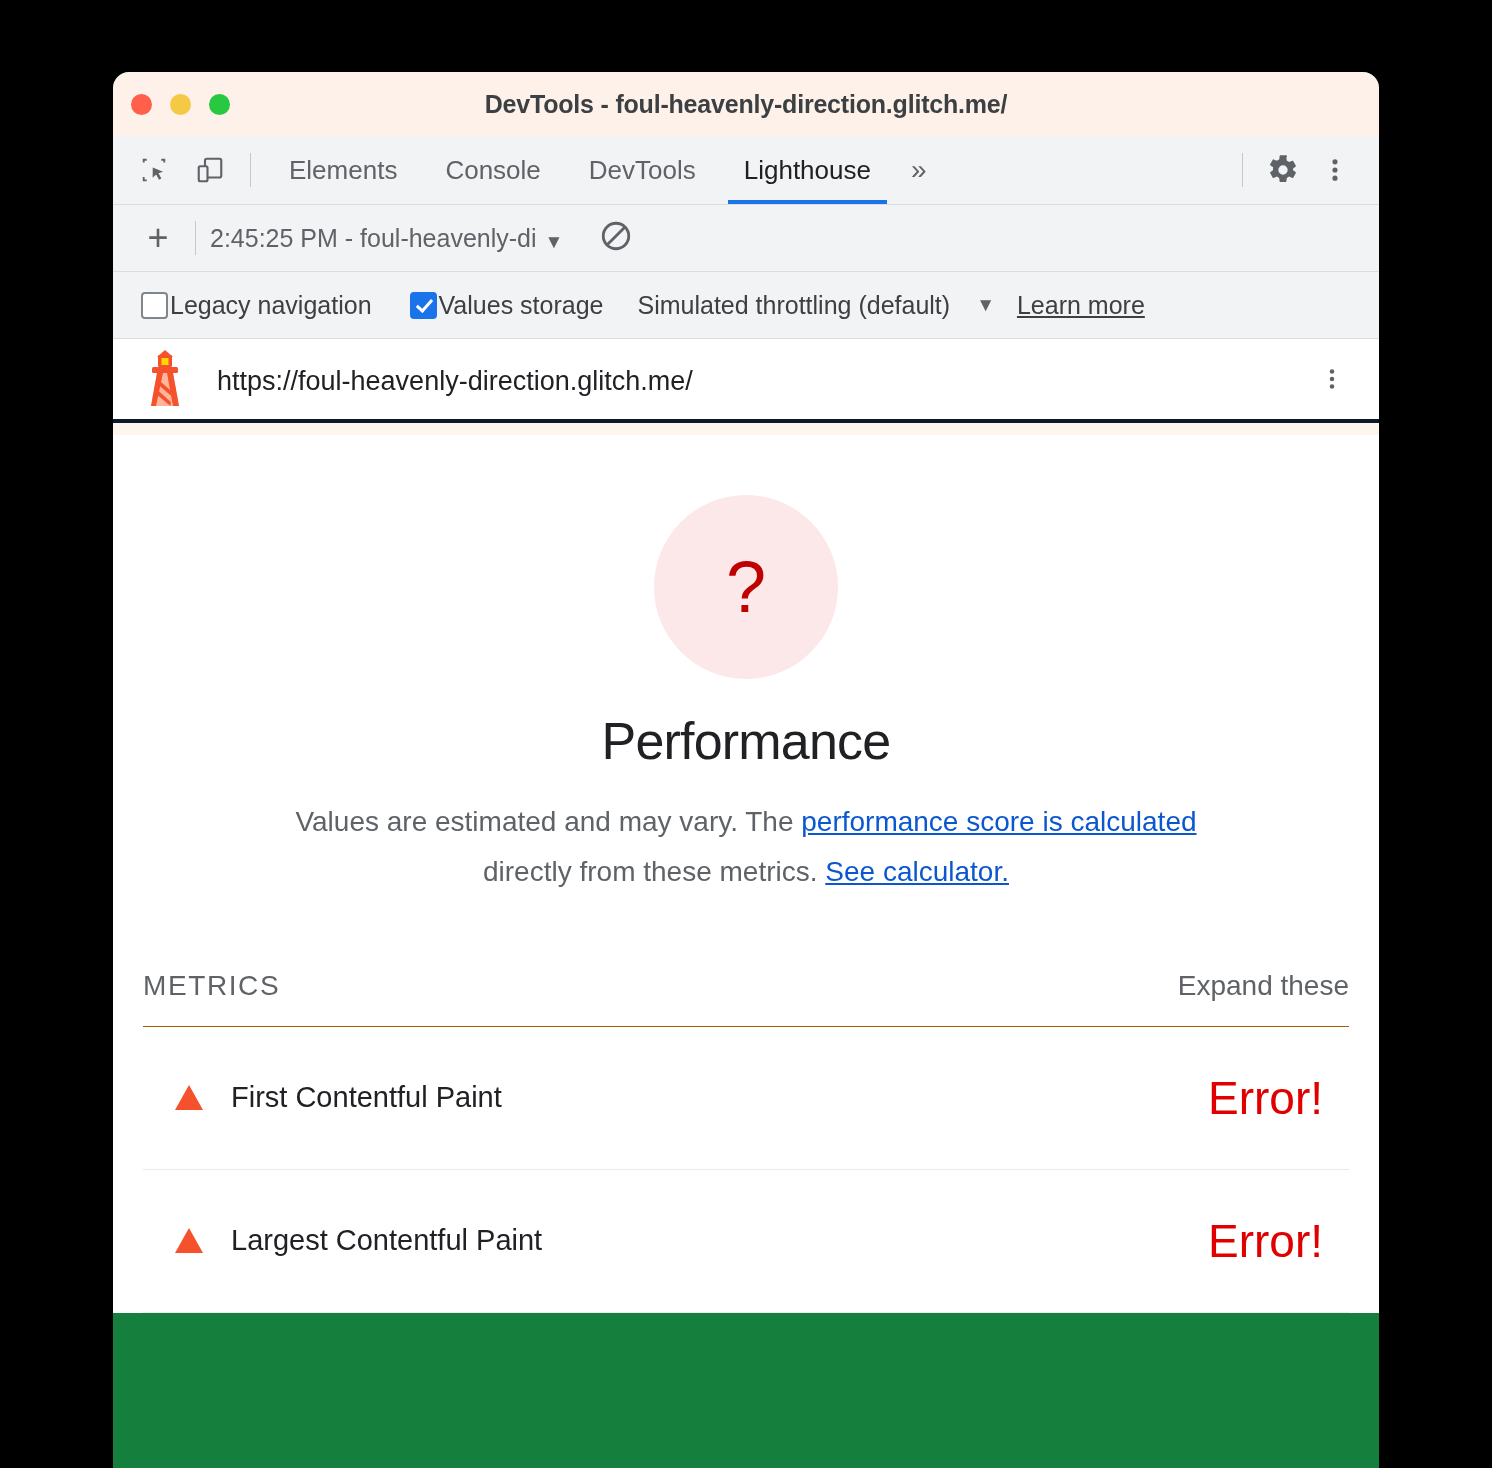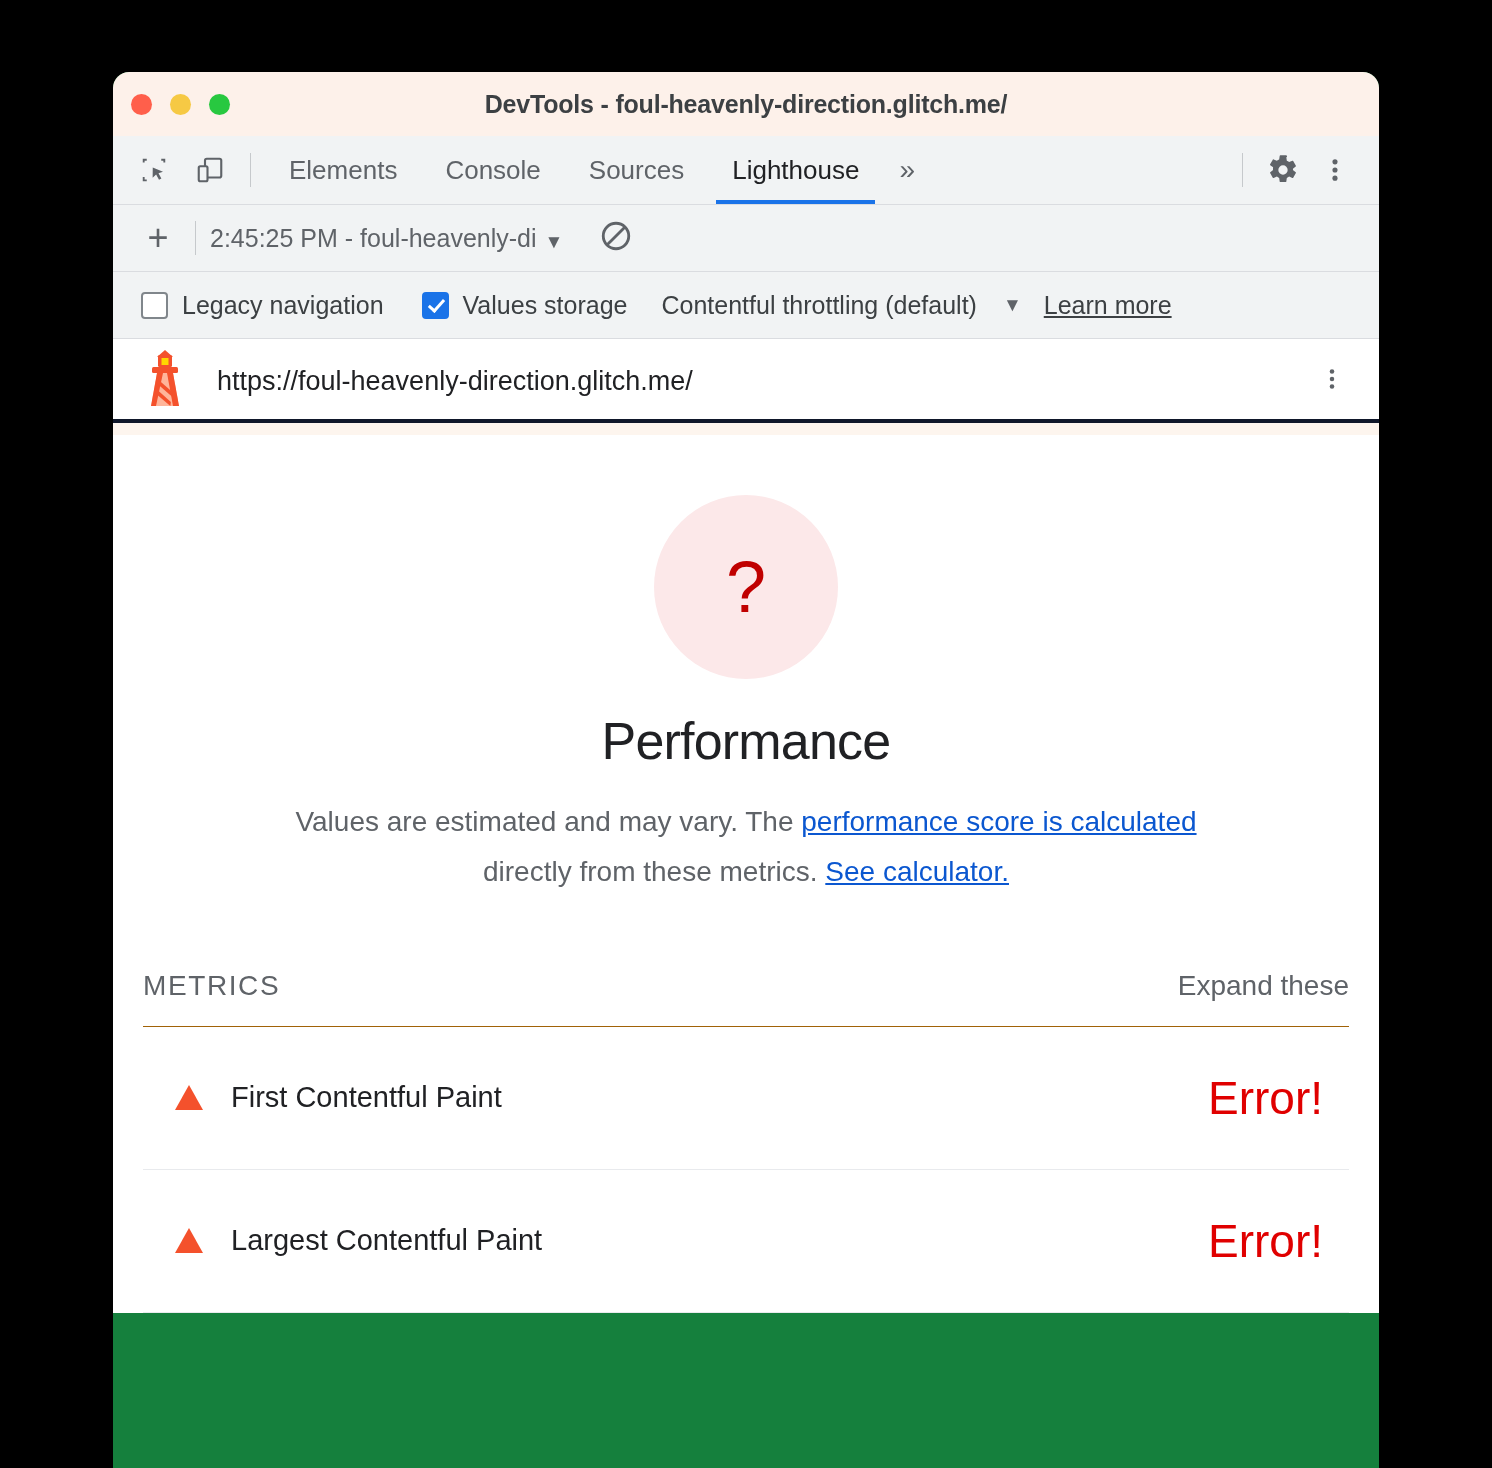--- a/index.html
+++ b/index.html
@@ -210,21 +210,21 @@
     top: 2px;
     width: 6px;
     height: 13px;
     border: solid #fff;
     border-width: 0 3px 3px 0;
     transform: rotate(42deg);
   }
   .opt-label {
     font-size: 25px;
     color: #3c4043;
-    margin-left: 14px;
+    margin-left: 2px;
     white-space: nowrap;
   }
   .throttle {
     font-size: 25px;
     color: #3c4043;
     margin-left: 34px;
     white-space: nowrap;
   }
   .throttle-caret {
     font-size: 19px;
@@ -397,21 +397,21 @@
     <div class="vsep"></div>
 
     <div class="tabs">
       <div class="tab">
         <span>Elements</span>
       </div>
       <div class="tab">
         <span>Console</span>
       </div>
       <div class="tab">
-        <span>Sources</span>
+        <span>DevTools</span>
       </div>
       <div class="tab active">
         <span>Lighthouse</span>
       </div>
       <div class="tab-overflow">»</div>
     </div>
 
     <div class="tabbar-right">
       <div class="vsep"></div>
       <div class="icon-btn">
@@ -446,21 +446,21 @@
 
   <div class="optionsbar">
     <div class="opt">
       <span class="cb"></span>
       <span class="opt-label">Legacy navigation</span>
     </div>
     <div class="opt" style="margin-left:38px">
       <span class="cb checked"></span>
       <span class="opt-label">Values storage</span>
     </div>
-    <span class="throttle">Contentful throttling (default)</span>
+    <span class="throttle">Simulated throttling (default)</span>
     <span class="throttle-caret">▼</span>
     <span class="learn-more">Learn more</span>
   </div>
 
   <div class="urlbar">
     <span class="lighthouse-icon">
       <svg width="52" height="58" viewBox="0 0 52 58">
         <rect x="19" y="5" width="14" height="12" rx="1.5" fill="#f4512c"></rect>
         <polygon points="26,0 34,7 18,7" fill="#f4512c"></polygon>
         <rect x="22.5" y="8" width="7" height="7" fill="#ffd600"></rect>

